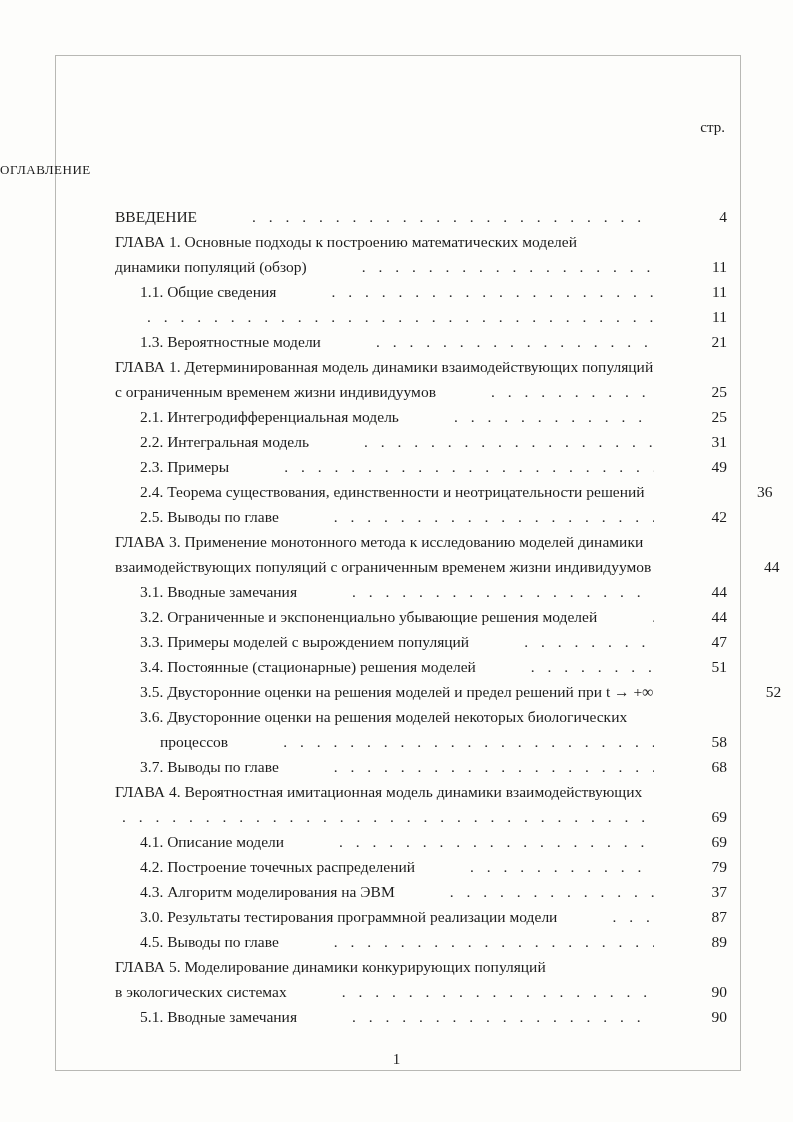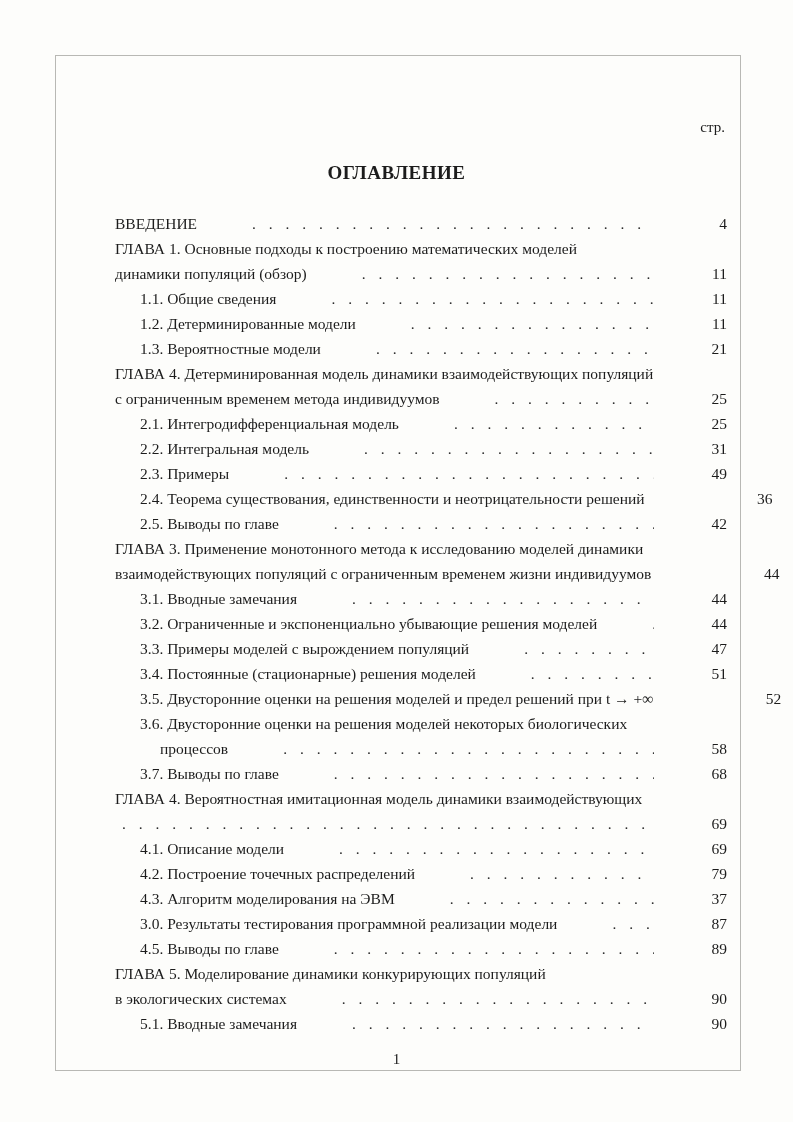--- a/index.html
+++ b/index.html
@@ -22,35 +22,34 @@
     position: absolute;
     top: 119px;
     right: 68px;
     font-size: 15px;
   }
   .title {
     position: absolute;
     top: 162px;
     left: 0;
     width: 100%;
-    text-align: center;
-    font-size: 19px;
-    font-weight: bold;
+    font-size: 13px;
+    font-weight: normal;
     letter-spacing: 0.5px;
   }
   .toc {
     position: absolute;
     left: 115px;
     top: 208px;
     width: 612px;
     font-size: 15.5px;
   }
   .toc-line {
     display: flex;
-    align-items: flex-end;
+    align-items: flex-start;
     height: 25px;
     white-space: nowrap;
     gap: 48px;
   }
   .toc-text { flex: 0 0 auto; }
   .toc-line.indent-1 { padding-left: 25px; }
   .toc-line.indent-1.cont { padding-left: 45px; }
   .toc-leader {
     flex: 1 1 auto;
     min-width: 0;
@@ -96,34 +95,33 @@
         <span class="toc-text">динамики популяций (обзор)</span>
         <span class="toc-leader dots">. . . . . . . . . . . . . . . . . . . . . . . . . . . . . . . . . . . . . . . . . . . . . . . . . . . . . . . . . . . . . . . . . . . . . . . . . . . . . . . . . . . . . . . . . . . . . . . . . . . . . . . . . . . . . . . . . . . . . . . . </span>
         <span class="toc-page">11</span>
       </div>
       <div class="toc-line indent-1">
         <span class="toc-text">1.1. Общие сведения</span>
         <span class="toc-leader dots">. . . . . . . . . . . . . . . . . . . . . . . . . . . . . . . . . . . . . . . . . . . . . . . . . . . . . . . . . . . . . . . . . . . . . . . . . . . . . . . . . . . . . . . . . . . . . . . . . . . . . . . . . . . . . . . . . . . . . . . . </span>
         <span class="toc-page">11</span>
       </div>
       <div class="toc-line indent-1">
-        <span class="toc-text">1.2. Детерминированные модели</span>
         <span class="toc-leader dots">. . . . . . . . . . . . . . . . . . . . . . . . . . . . . . . . . . . . . . . . . . . . . . . . . . . . . . . . . . . . . . . . . . . . . . . . . . . . . . . . . . . . . . . . . . . . . . . . . . . . . . . . . . . . . . . . . . . . . . . . </span>
         <span class="toc-page">11</span>
       </div>
       <div class="toc-line indent-1">
         <span class="toc-text">1.3. Вероятностные модели</span>
         <span class="toc-leader dots">. . . . . . . . . . . . . . . . . . . . . . . . . . . . . . . . . . . . . . . . . . . . . . . . . . . . . . . . . . . . . . . . . . . . . . . . . . . . . . . . . . . . . . . . . . . . . . . . . . . . . . . . . . . . . . . . . . . . . . . . </span>
         <span class="toc-page">21</span>
       </div>
       <div class="toc-line indent-0">
-        <span class="toc-text">ГЛАВА 4. Детерминированная модель динамики взаимодействующих популяций</span>
-      </div>
-      <div class="toc-line indent-0 cont">
-        <span class="toc-text">с ограниченным временем метода индивидуумов</span>
+        <span class="toc-text">ГЛАВА 1. Детерминированная модель динамики взаимодействующих популяций</span>
+      </div>
+      <div class="toc-line indent-0 cont">
+        <span class="toc-text">с ограниченным временем жизни индивидуумов</span>
         <span class="toc-leader dots">. . . . . . . . . . . . . . . . . . . . . . . . . . . . . . . . . . . . . . . . . . . . . . . . . . . . . . . . . . . . . . . . . . . . . . . . . . . . . . . . . . . . . . . . . . . . . . . . . . . . . . . . . . . . . . . . . . . . . . . . </span>
         <span class="toc-page">25</span>
       </div>
       <div class="toc-line indent-1">
         <span class="toc-text">2.1. Интегродифференциальная модель</span>
         <span class="toc-leader dots">. . . . . . . . . . . . . . . . . . . . . . . . . . . . . . . . . . . . . . . . . . . . . . . . . . . . . . . . . . . . . . . . . . . . . . . . . . . . . . . . . . . . . . . . . . . . . . . . . . . . . . . . . . . . . . . . . . . . . . . . </span>
         <span class="toc-page">25</span>
       </div>
       <div class="toc-line indent-1">
         <span class="toc-text">2.2. Интегральная модель</span>

